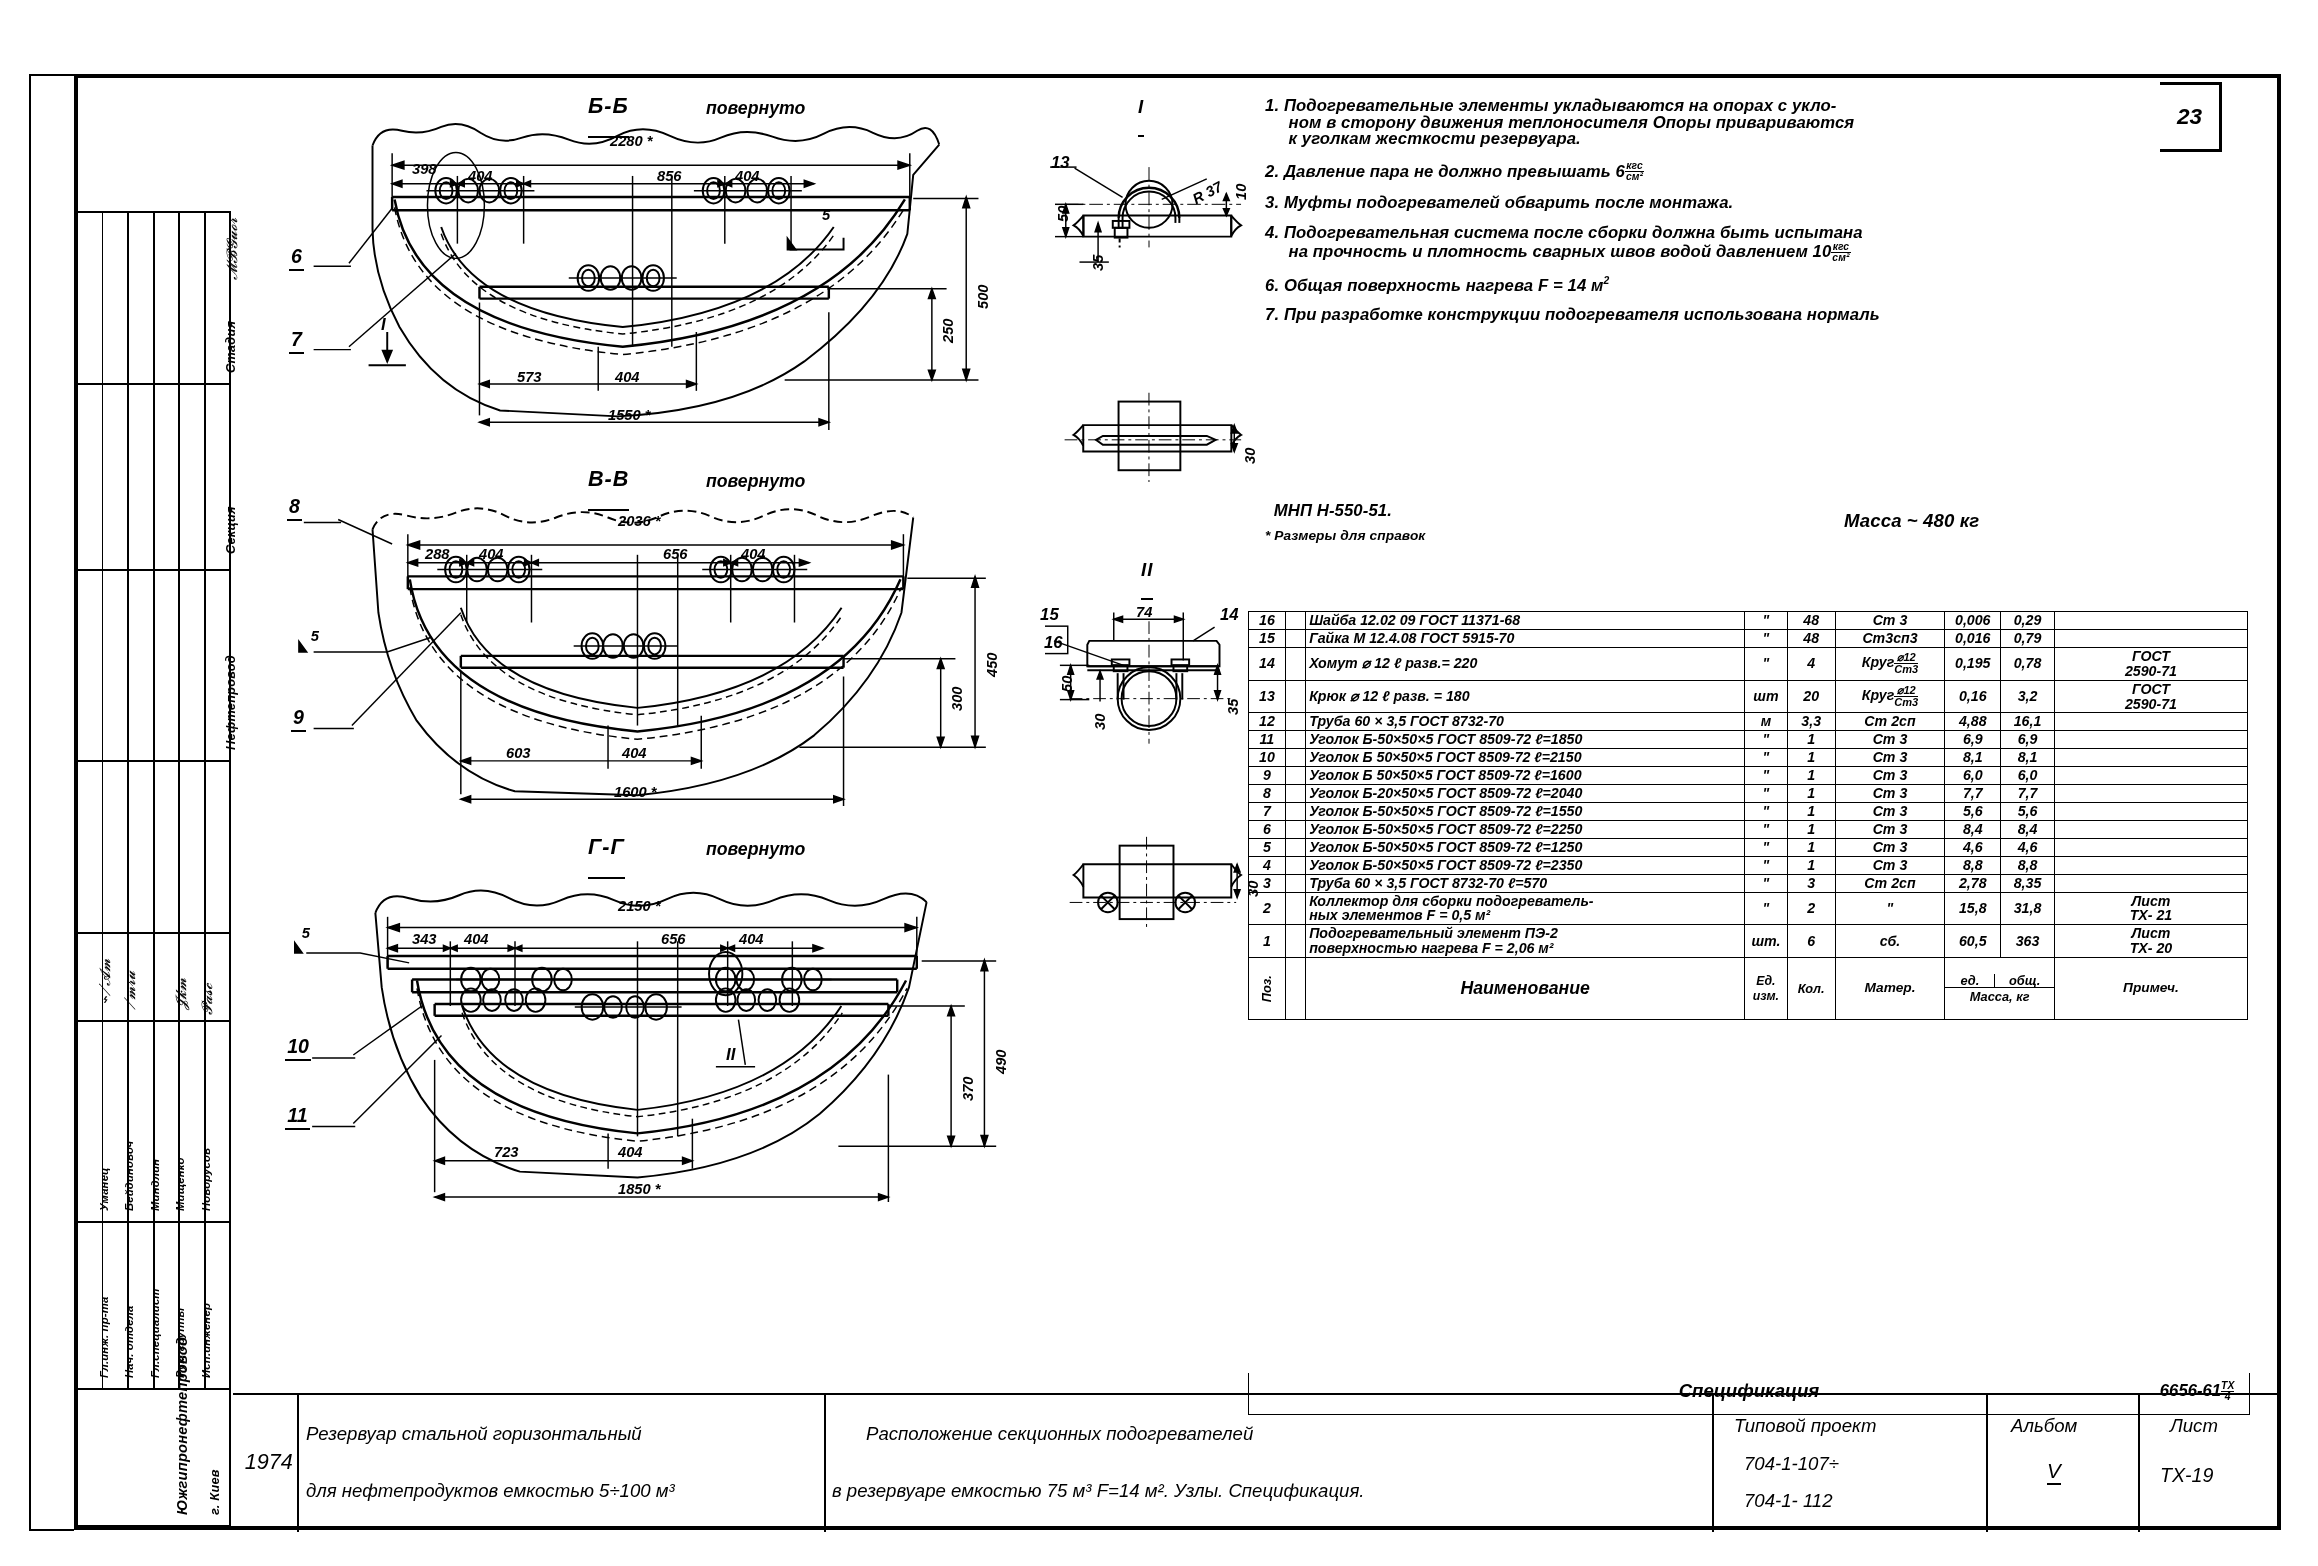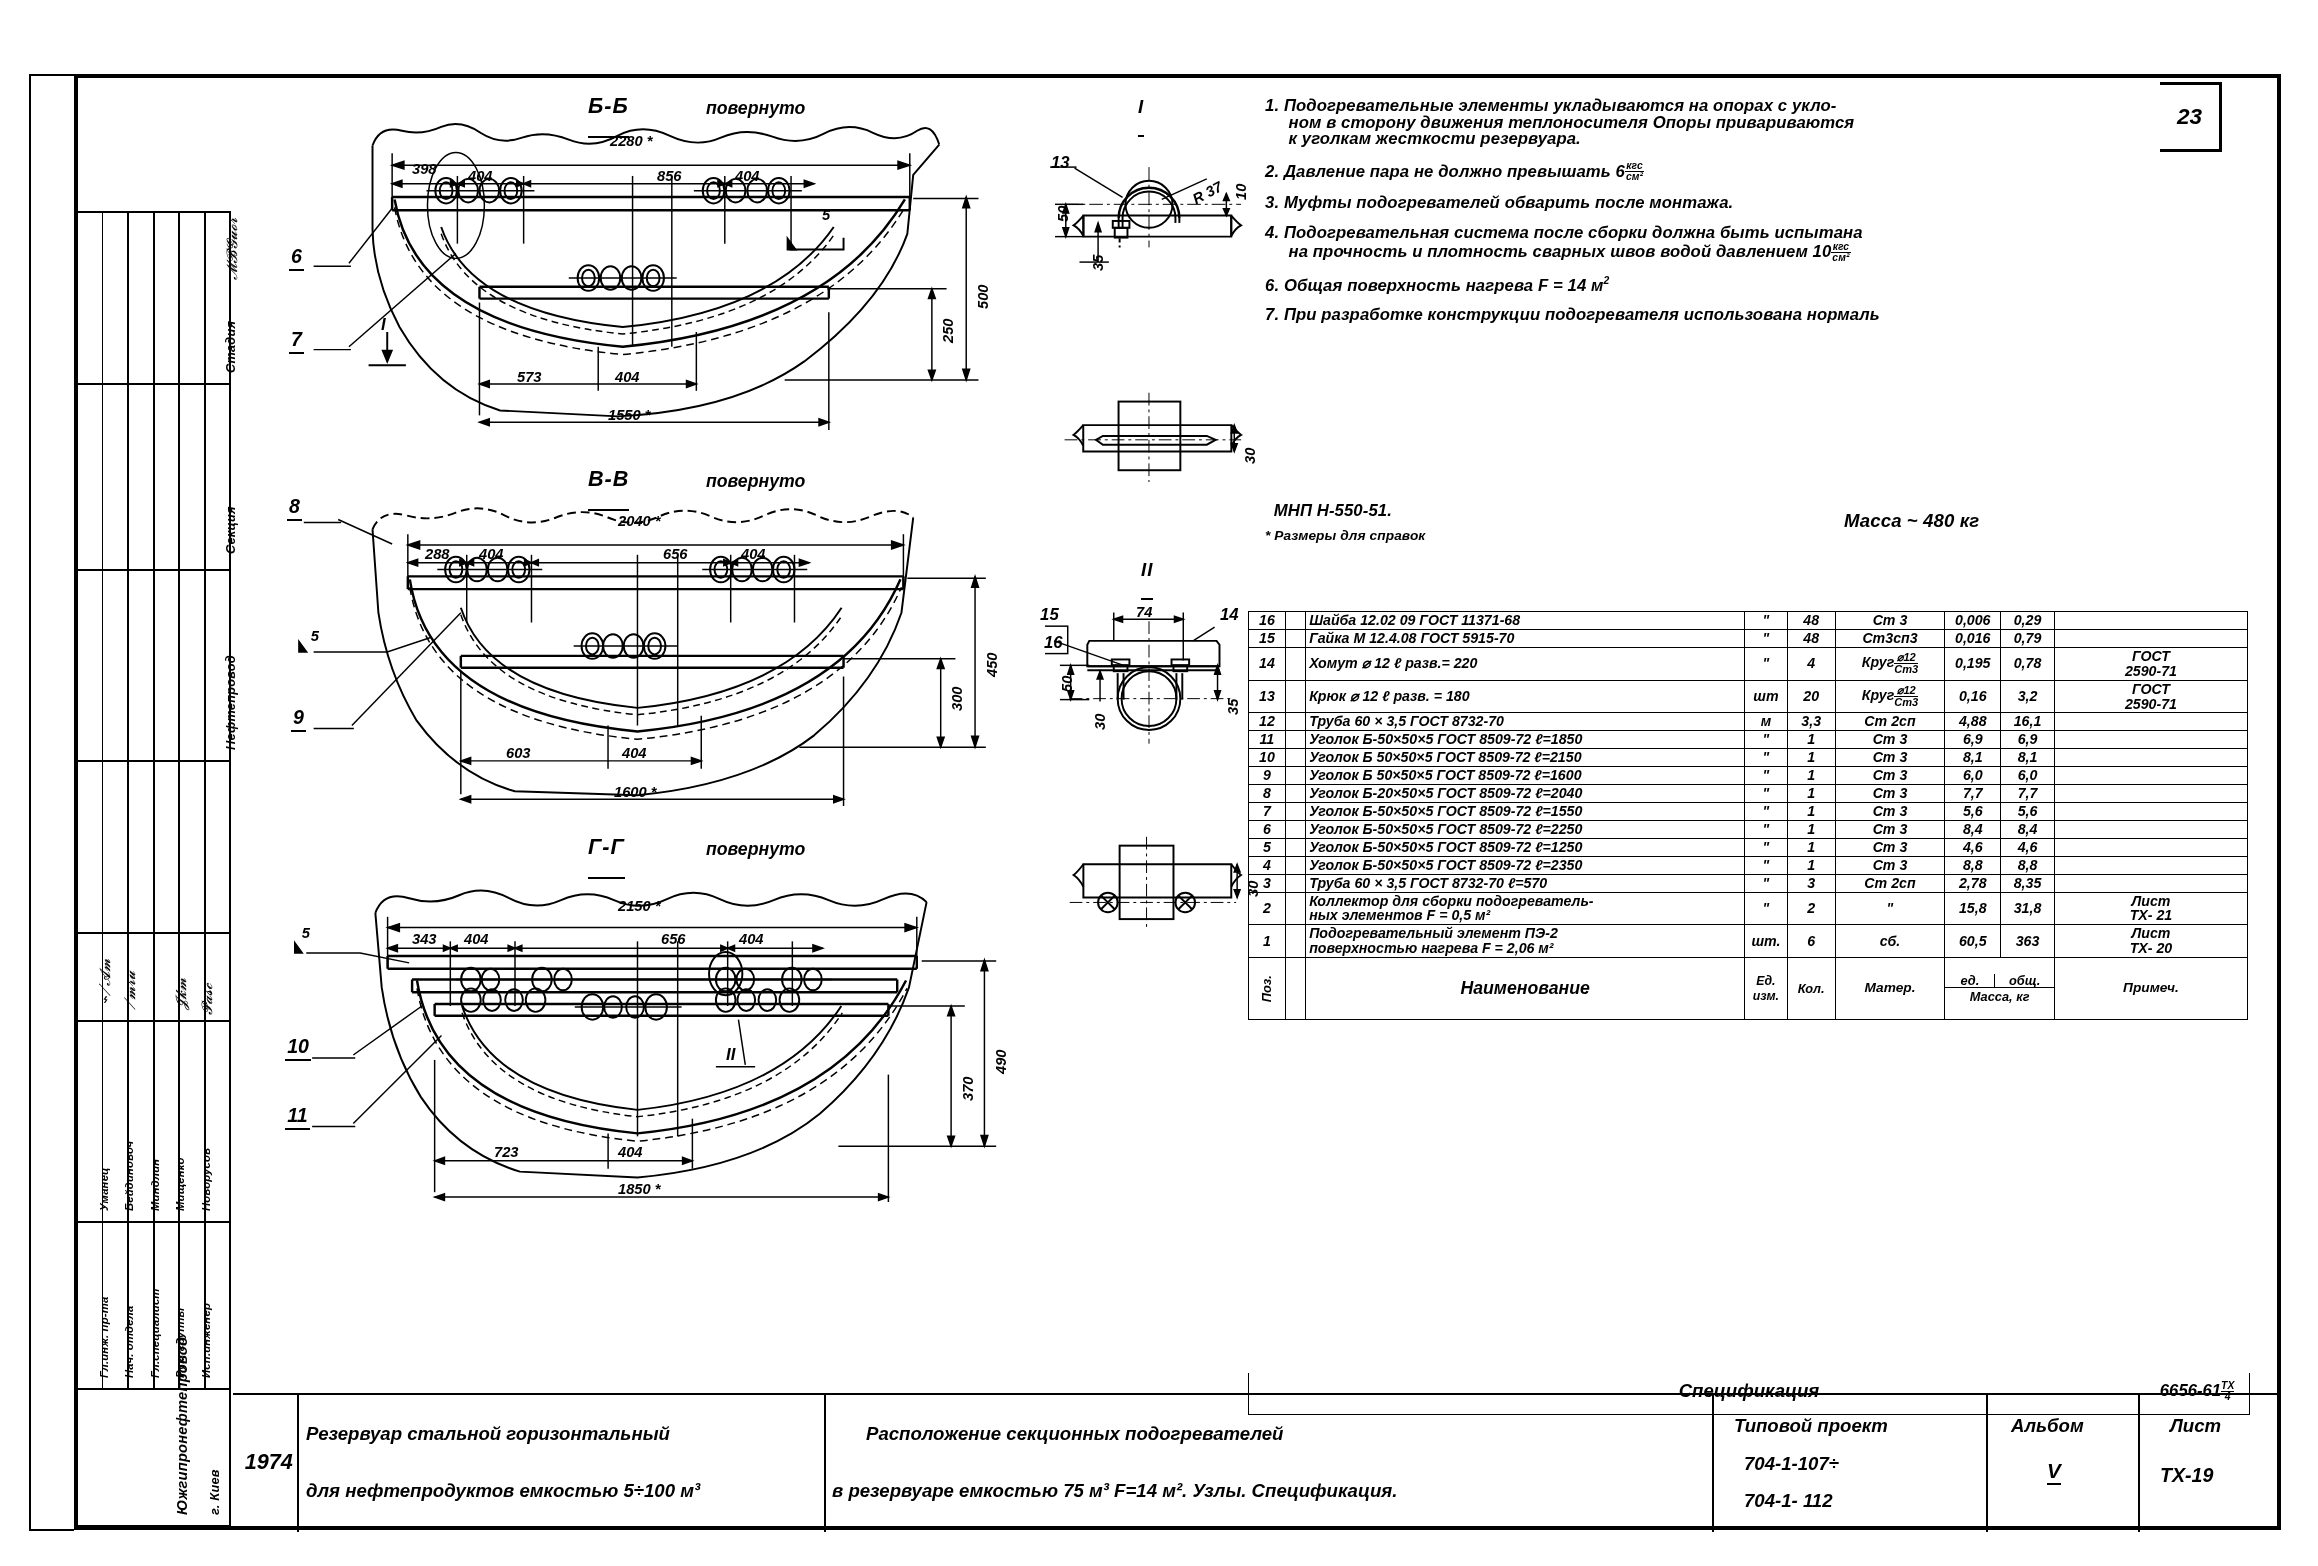--- a/index.html
+++ b/index.html
@@ -85,21 +85,21 @@
   .minifrac .d{display:block;}
   .rotpos{transform:rotate(-90deg);display:inline-block;font-size:12.8px;}
   .spec-title{position:absolute;left:1248px;top:1373px;width:1000px;border:1.5px solid #000;border-top:none;height:41px;}
   .spec-title .st-c{position:absolute;left:50%;top:6.9px;transform:translateX(-50%);font-style:italic;font-weight:bold;font-size:18.6px;}
   .spec-title .st-r{position:absolute;right:14.7px;top:7.8px;font-style:italic;font-weight:bold;font-size:16.7px;}
   .st-r .minifrac{font-size:.62em;}
 
   
   .tblock{position:absolute;left:233px;top:1393px;width:2047px;height:137px;border-top:2.9px solid #000;box-sizing:border-box;}
   .tb-cell{position:absolute;border-left:2px solid #000;box-sizing:border-box;height:137px;}
-  .tb-txt{position:absolute;font-style:italic;font-weight:bold;white-space:nowrap;}
+  .tb-txt{position:absolute;font-style:italic;font-weight:normal;white-space:nowrap;}
 </style>
 </head>
 <body>
 
 <div class="sheet">
 
   <div class="left-margin-line"></div>
   <div class="corner-tick"></div>
   <div class="corner-tick2"></div>
   <div class="outer-frame"></div>
@@ -379,21 +379,21 @@
       <g stroke="#000" stroke-width="3" fill="none">
         <path d="M90 60 L200 110"></path>
         <path d="M118 480 L340 250"></path>
         <line x1="20" y1="66" x2="96" y2="66"></line>
         <line x1="40" y1="486" x2="122" y2="486"></line>
         <path d="M40 330 h150 l90 -30"></path>
         <path d="M10 330 l0 -22 l16 22 z" fill="#000"></path>
       </g>
     </svg>
 
-    <div class="lbl dim" style="left:324px;top:47px;">2040 *</div>
+    <div class="lbl dim" style="left:324px;top:47px;">2036 *</div>
     <div class="lbl dim" style="left:131px;top:80px;">288</div>
     <div class="lbl dim" style="left:185px;top:80px;">404</div>
     <div class="lbl dim" style="left:369px;top:80px;">656</div>
     <div class="lbl dim" style="left:447px;top:80px;">404</div>
     <div class="lbl dim" style="left:212px;top:279px;">603</div>
     <div class="lbl dim" style="left:328px;top:279px;">404</div>
     <div class="lbl dim" style="left:320px;top:318px;">1600 *</div>
     <div class="dimv" style="left:690px;top:211px;">450</div>
     <div class="dimv" style="left:655px;top:245px;">300</div>
     <div class="lbl ref" style="left:-6.9px;top:29px;">8</div>

